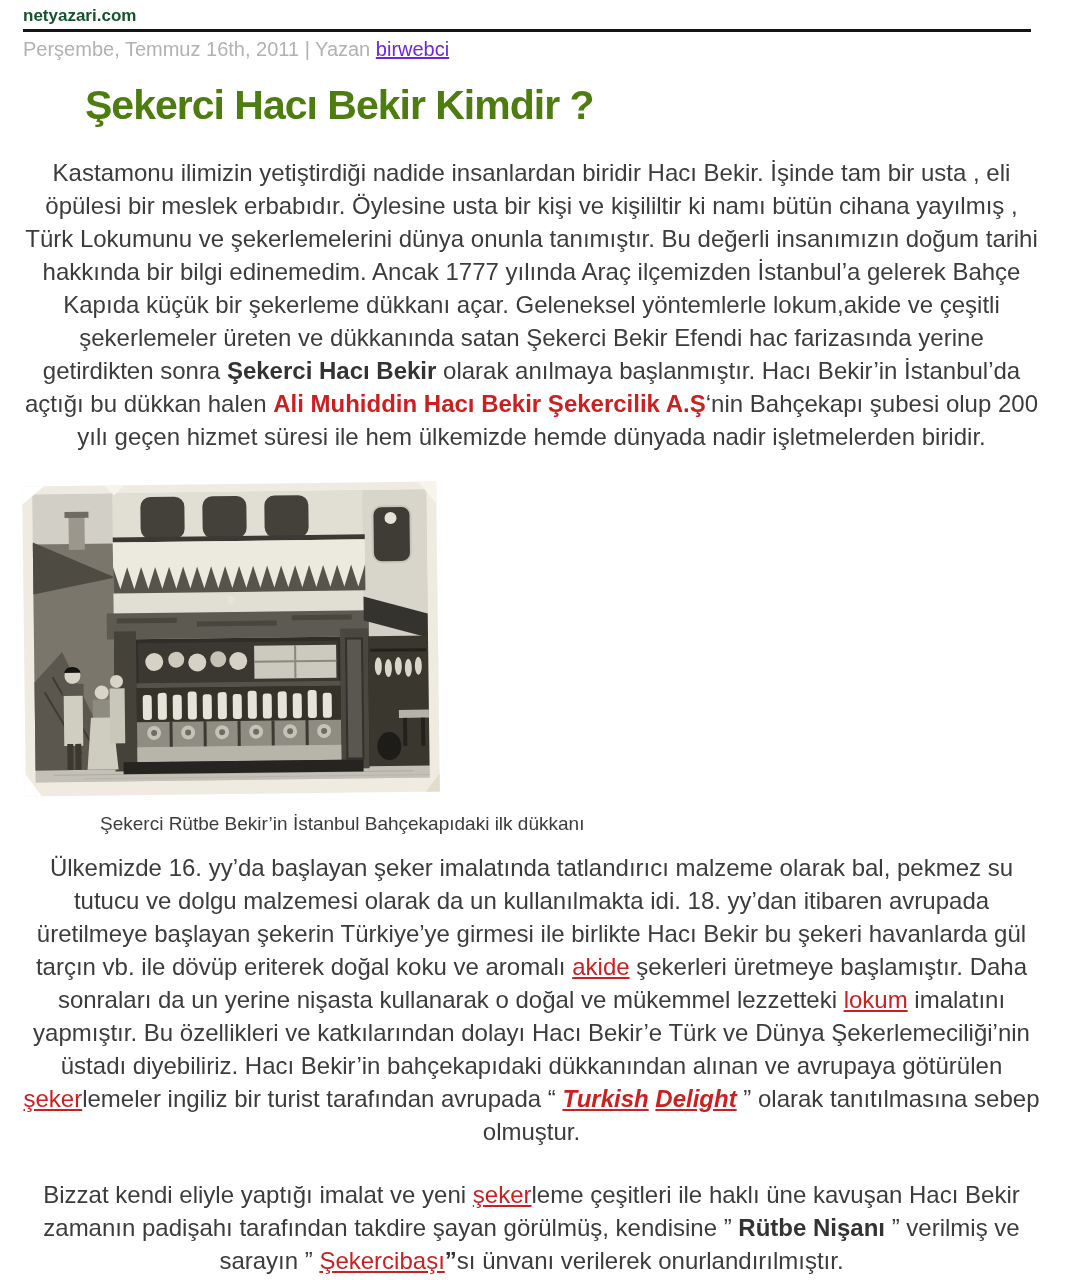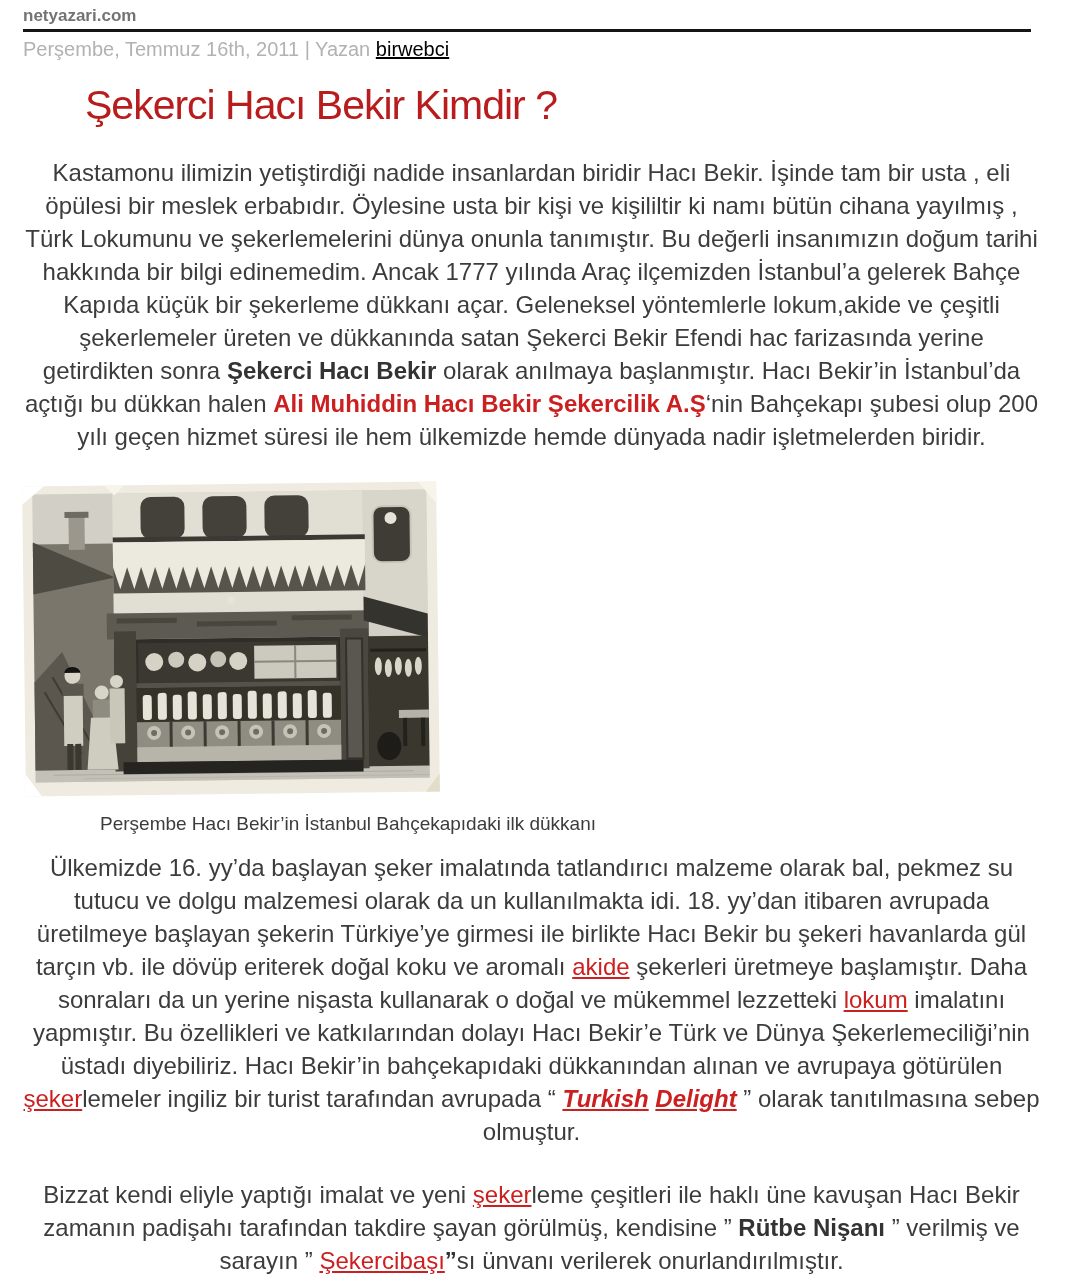--- a/index.html
+++ b/index.html
@@ -12,38 +12,38 @@
     position:relative;
   }
   .site-header{
     margin:6px 36px 0 23px;
     border-bottom:3px solid #151515;
     padding-bottom:3px;
   }
   .site-name{
     font-size:17px;
     font-weight:600;
-    color:#737373;
+    color:#14532d;
     letter-spacing:0;
   }
   .meta-line{
     margin:6px 36px 0 23px;
     font-size:20px;
     color:#b2b2b2;
   }
   .meta-line a{
-    color:#000000;
+    color:#6d28d9;
     text-decoration:underline;
     cursor:pointer;
   }
   h1.article-title{
     margin:22px 0 0 85px;
     font-size:41px;
-    font-weight:normal;
-    color:#b91c1c;
+    font-weight:bold;
+    color:#4d7c0f;
     letter-spacing:-1px;
     line-height:1.1;
   }
   .body-par{
     margin:0 27px 0 23px;
     font-size:24px;
     line-height:33px;
     color:#3c3c3c;
     text-align:center;
   }
@@ -211,17 +211,17 @@
       <polygon points="84,4 104,4 94,14" fill="#f7f4ec"></polygon>
       <polygon points="2,292 18,314 2,314" fill="#ffffff"></polygon>
       <polygon points="416,4 416,26 398,4" fill="#f7f4ec"></polygon>
       <polygon points="402,314 416,296 416,314" fill="#e2ddc9"></polygon>
       <circle cx="370" cy="40" r="6" fill="#e6e3d9"></circle>
       <circle cx="210" cy="120" r="4" fill="#e6e3d9"></circle>
     </g>
   </svg>
 </div>
 
-<div class="photo-caption">Perşembe Hacı Bekir’in İstanbul Bahçekapıdaki ilk dükkanı</div>
+<div class="photo-caption">Şekerci Rütbe Bekir’in İstanbul Bahçekapıdaki ilk dükkanı</div>
 
 <p class="body-par" id="p2"><span>Ülkemizde 16. yy’da başlayan şeker imalatında tatlandırıcı malzeme olarak bal, pekmez su tutucu ve dolgu malzemesi olarak da un kullanılmakta idi. 18. yy’dan itibaren avrupada üretilmeye başlayan şekerin Türkiye’ye girmesi ile birlikte Hacı Bekir bu şekeri havanlarda gül tarçın vb. ile dövüp eriterek doğal koku ve aromalı </span><a href="#" class="seg-lnk">akide</a><span> şekerleri üretmeye başlamıştır. Daha sonraları da un yerine nişasta kullanarak o doğal ve mükemmel lezzetteki </span><a href="#" class="seg-lnk">lokum</a><span> imalatını yapmıştır. Bu özellikleri ve katkılarından dolayı Hacı Bekir’e Türk ve Dünya Şekerlemeciliği’nin üstadı diyebiliriz. Hacı Bekir’in bahçekapıdaki dükkanından alınan ve avrupaya götürülen </span><a href="#" class="seg-lnk">şeker</a><span>lemeler ingiliz bir turist tarafından avrupada “ </span><a href="#" class="seg-lnk seg-bi">Turkish</a><span> </span><a href="#" class="seg-lnk seg-bi">Delight</a><span> ” olarak tanıtılmasına sebep olmuştur.</span></p>
 
 <p class="body-par" id="p3"><span>Bizzat kendi eliyle yaptığı imalat ve yeni </span><a href="#" class="seg-lnk">şeker</a><span>leme çeşitleri ile haklı üne kavuşan Hacı Bekir zamanın padişahı tarafından takdire şayan görülmüş, kendisine ” </span><span class="seg-b">Rütbe Nişanı</span><span> ” verilmiş ve sarayın ” </span><a href="#" class="seg-lnk seg-b2">Şekercibaşı</a><span class="seg-b">”</span><span>sı ünvanı verilerek onurlandırılmıştır.</span></p>
 
 </body></html>

